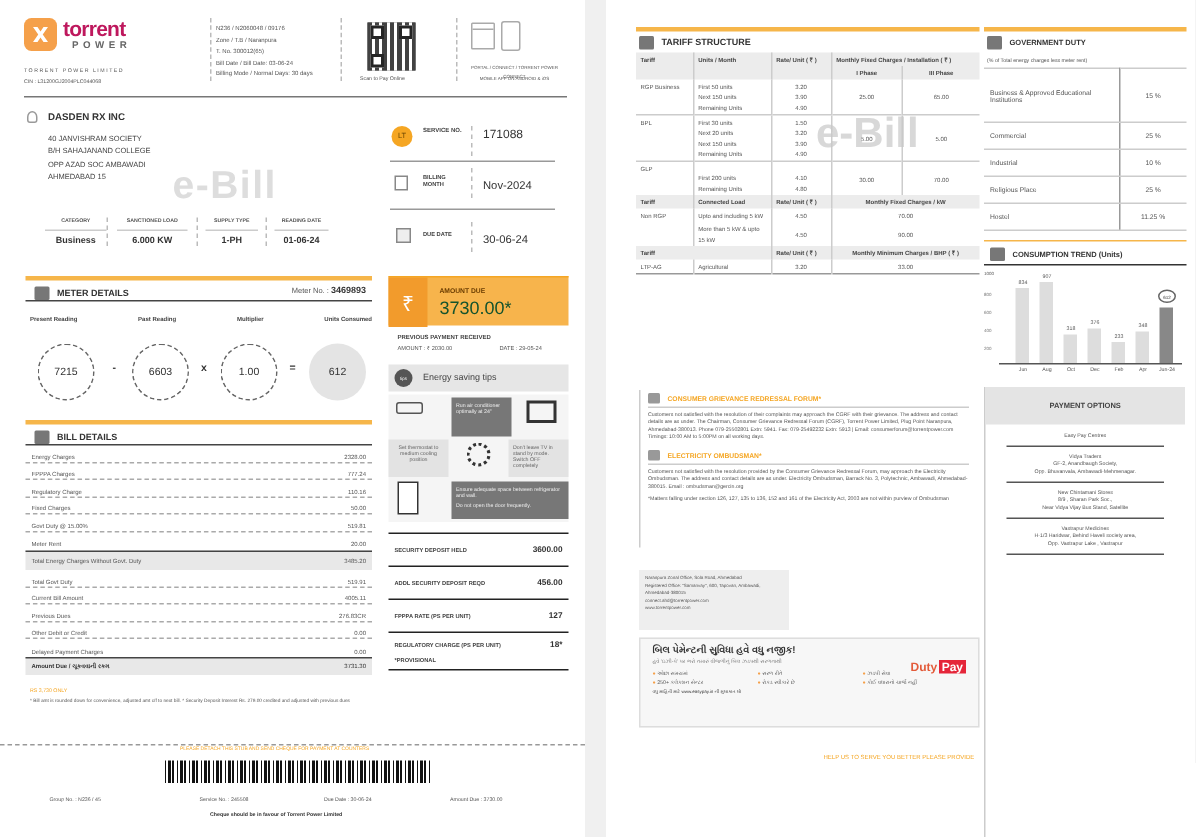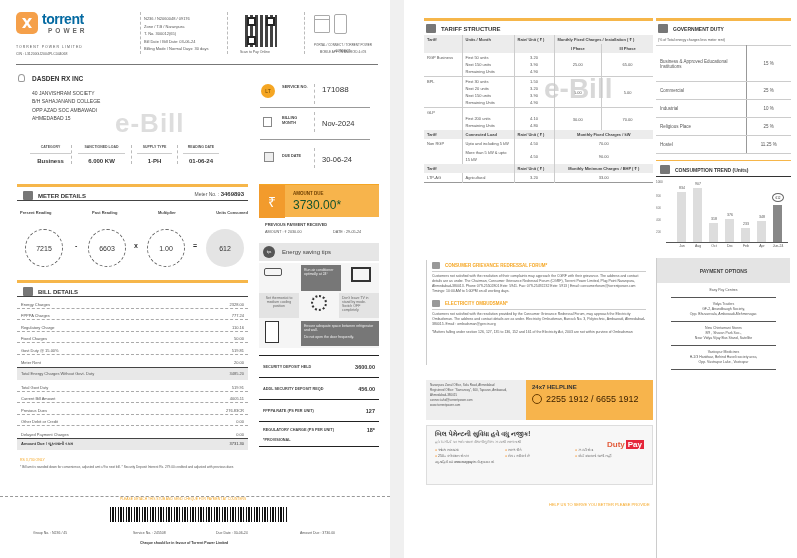--- a/index.html
+++ b/index.html
@@ -25,21 +25,21 @@
 .barlbl{position:absolute;font-size:3.5px;color:#555;text-align:center;width:16px}
 </style>
 </head>
 <body>
 
 <div class="page" id="p1">
 
   <div class="abs" style="left:16px;top:12px;width:22px;height:22px;background:#f5a04a;border-radius:5px">
     <div style="position:absolute;left:6px;top:6px;width:10px;height:10px;background:#fff;clip-path:polygon(0 0,30% 0,50% 30%,70% 0,100% 0,65% 50%,100% 100%,70% 100%,50% 70%,30% 100%,0 100%,35% 50%)"></div>
   </div>
-  <div class="abs" style="left:42px;top:11px;font-size:14px;color:#0369a1;font-weight:bold;letter-spacing:-0.5px">torrent</div>
+  <div class="abs" style="left:42px;top:11px;font-size:14px;color:#be185d;font-weight:bold;letter-spacing:-0.5px">torrent</div>
   <div class="abs" style="left:48px;top:27px;font-size:6.5px;color:#666;letter-spacing:3px;font-weight:bold">POWER</div>
   <div class="abs tiny" style="left:16px;top:45px;font-size:3.5px;letter-spacing:1px">TORRENT POWER LIMITED</div>
   <div class="abs tiny" style="left:16px;top:52px;font-size:3.5px">CIN : L31200GJ2004PLC044068</div>
 
   <div class="abs" style="left:140px;top:12px;height:42px;border-left:1px dashed #bbb"></div>
   <div class="abs" style="left:144px;top:15px">
     <div class="tiny" style="line-height:7.5px;font-size:4px">N236 / N2060048 / 09176</div>
     <div class="tiny" style="line-height:7.5px;font-size:4px">Zone / T.B / Naranpura</div>
     <div class="tiny" style="line-height:7.5px;font-size:4px">T. No. 300012(65)</div>
     <div class="tiny" style="line-height:7.5px;font-size:4px">Bill Date / Bill Date: 03-06-24</div>
@@ -450,27 +450,20 @@
     <div style="font-size:3.5px;color:#555;line-height:5px;margin-top:2px">Customers not satisfied with the resolution provided by the Consumer Grievance Redressal Forum, may approach the Electricity Ombudsman. The address and contact details are as under. Electricity Ombudsman, Barrack No. 3, Polytechnic, Ambawadi, Ahmedabad- 380015. Email : ombudsman@gercin.org</div>
     <div style="font-size:3.5px;color:#555;line-height:5px;margin-top:3px">*Matters falling under section 126, 127, 135 to 136, 152 and 161 of the Electricity Act, 2003 are not within purview of Ombudsman</div>
   </div>
 
   <div class="abs" style="left:22px;top:380px;width:100px;height:40px;background:#eee;padding:3px 4px">
     <div style="font-size:3px;color:#555;line-height:5px">Naranpura Zonal Office, Sola Road, Ahmedabad</div>
     <div style="font-size:3px;color:#555;line-height:5px">Registered Office: "Samanvay", 600, Tapovan, Ambawadi, Ahmedabad-380015</div>
     <div style="font-size:3px;color:#555;line-height:5px">connect.ahd@torrentpower.com</div>
     <div style="font-size:3px;color:#555;line-height:5px">www.torrentpower.com</div>
   </div>
-  <div class="abs" style="left:122px;top:380px;width:127px;height:40px;background:#f7b44c;padding:4px 6px">
-    <div style="font-size:6px;font-weight:bold;color:#333">24x7 HELPLINE</div>
-    <div style="display:flex;align-items:center;gap:4px;margin-top:4px">
-      <span style="width:10px;height:10px;border:1px solid #6b3d00;border-radius:50%"></span>
-      <span style="font-size:9px;color:#3d2200">2255 1912 / 6655 1912</span>
-    </div>
-  </div>
 
   <div class="abs" style="left:22px;top:425px;width:227px;height:60px;background:#f7f7f7;border:1px solid #ddd;padding:4px 8px">
     <div style="font-size:6.5px;font-weight:bold;color:#333">બિલ પેમેન્ટની સુવિધા હવે વધુ નજીક!</div>
     <div style="font-size:3.5px;color:#777;margin-top:2px">હવે 'ઇઝી-પે' પર ભરો તમારું વીજળીનું બિલ ઝડપથી સરળતાથી</div>
     <div style="position:absolute;right:8px;top:14px;font-size:8px;font-weight:bold">
       <span style="color:#e35b3a">Duty</span><span style="background:#e5263a;color:#fff;padding:0 2px;margin-left:1px">Pay</span>
     </div>
     <div style="display:grid;grid-template-columns:repeat(3,70px);gap:2px 0;margin-top:4px;font-size:3.5px;color:#555">
       <span><b style="color:#f5a04a">● </b><span>ઓછા સમયમાં</span></span>
       <span><b style="color:#f5a04a">● </b><span>સરળ રીતે</span></span>

